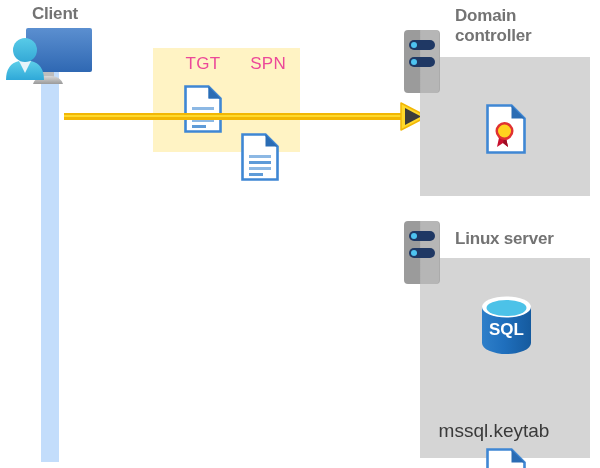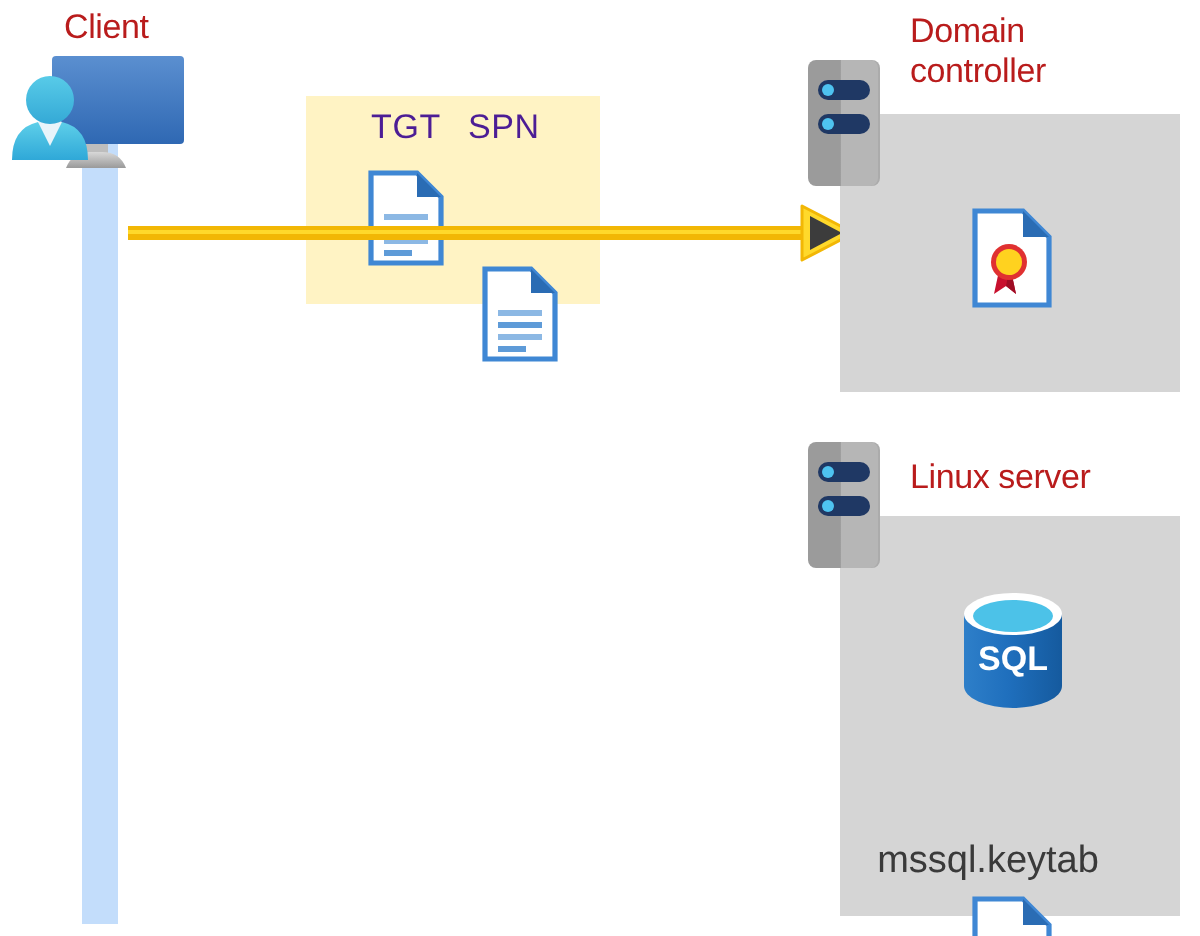--- a/index.html
+++ b/index.html
@@ -16,35 +16,35 @@
     height: 468px;
     background: #ffffff;
     overflow: hidden;
   }
 
   
   .abs { position: absolute; }
 
   
   .hdr-label {
-    font-weight: normal;
-    color: #b91c1c;
+    font-weight: bold;
+    color: #737373;
     font-size: 17px;
     line-height: 20px;
     letter-spacing: -0.2px;
     white-space: pre-line;
   }
   .plain-label {
     font-size: 19px;
     color: #3a3a3a;
     font-weight: normal;
   }
   .tag-label {
     font-size: 17px;
-    color: #4c1d95;
+    color: #ec4899;
     font-weight: normal;
     letter-spacing: 0.3px;
   }
 
   
   .lifeline {
     background: #c3ddfb;
   }
 
   
@@ -157,21 +157,21 @@
       <path d="M1.5 1.5 h23 l12 12 v33 h-35 z" fill="#ffffff" stroke="#3f87d4" stroke-width="2.6"></path>
       <path d="M24.5 1.5 l12 12 h-12 z" fill="#3f87d4"></path>
       <path d="M24.5 1.5 l12 12 h-12 z" fill="#2a6cb4"></path>
       <rect x="8" y="22" width="22" height="3" fill="#8cb8e4"></rect>
       <rect x="8" y="28" width="22" height="3" fill="#5e9bd8"></rect>
       <rect x="8" y="34" width="22" height="3" fill="#8cb8e4"></rect>
       <rect x="8" y="40" width="14" height="3" fill="#5e9bd8"></rect>
     </svg>
   </div>
 
-  <div class="abs tag-label" style="left:234px; top:54px; width:52px; text-align:left;">SPN</div>
+  <div class="abs tag-label" style="left:234px; top:54px; width:52px; text-align:right;">SPN</div>
 
   <div class="abs doc" style="left:241px; top:85px; width:38px; height:48px;">
     <svg width="38" height="48" viewBox="0 0 38 48">
       <path d="M1.5 1.5 h23 l12 12 v33 h-35 z" fill="#ffffff" stroke="#3f87d4" stroke-width="2.6"></path>
       <path d="M24.5 1.5 l12 12 h-12 z" fill="#2a6cb4"></path>
       <rect x="8" y="22" width="22" height="3" fill="#8cb8e4"></rect>
       <rect x="8" y="28" width="22" height="3" fill="#5e9bd8"></rect>
       <rect x="8" y="34" width="22" height="3" fill="#8cb8e4"></rect>
       <rect x="8" y="40" width="14" height="3" fill="#5e9bd8"></rect>
     </svg>

